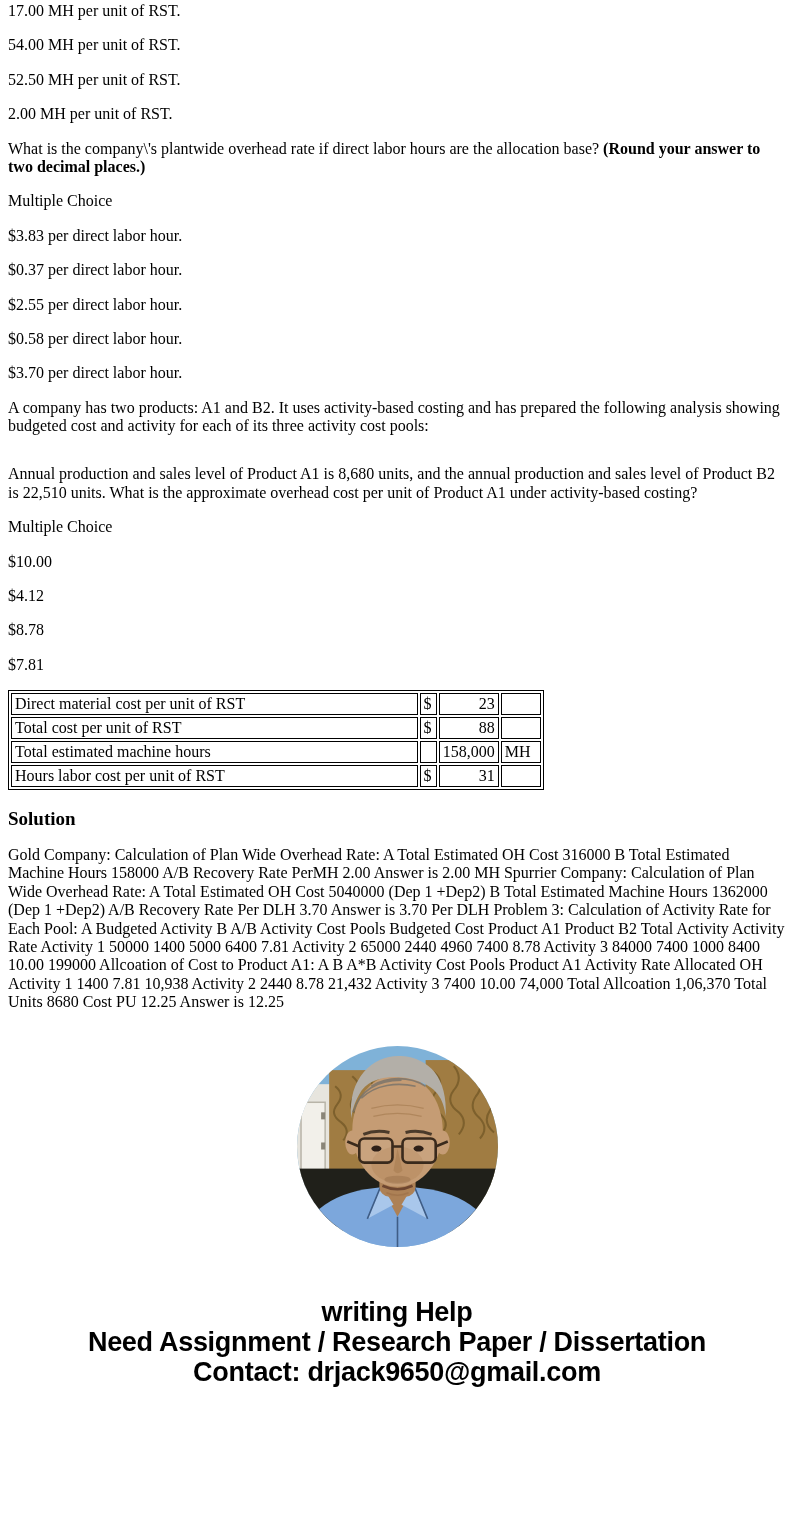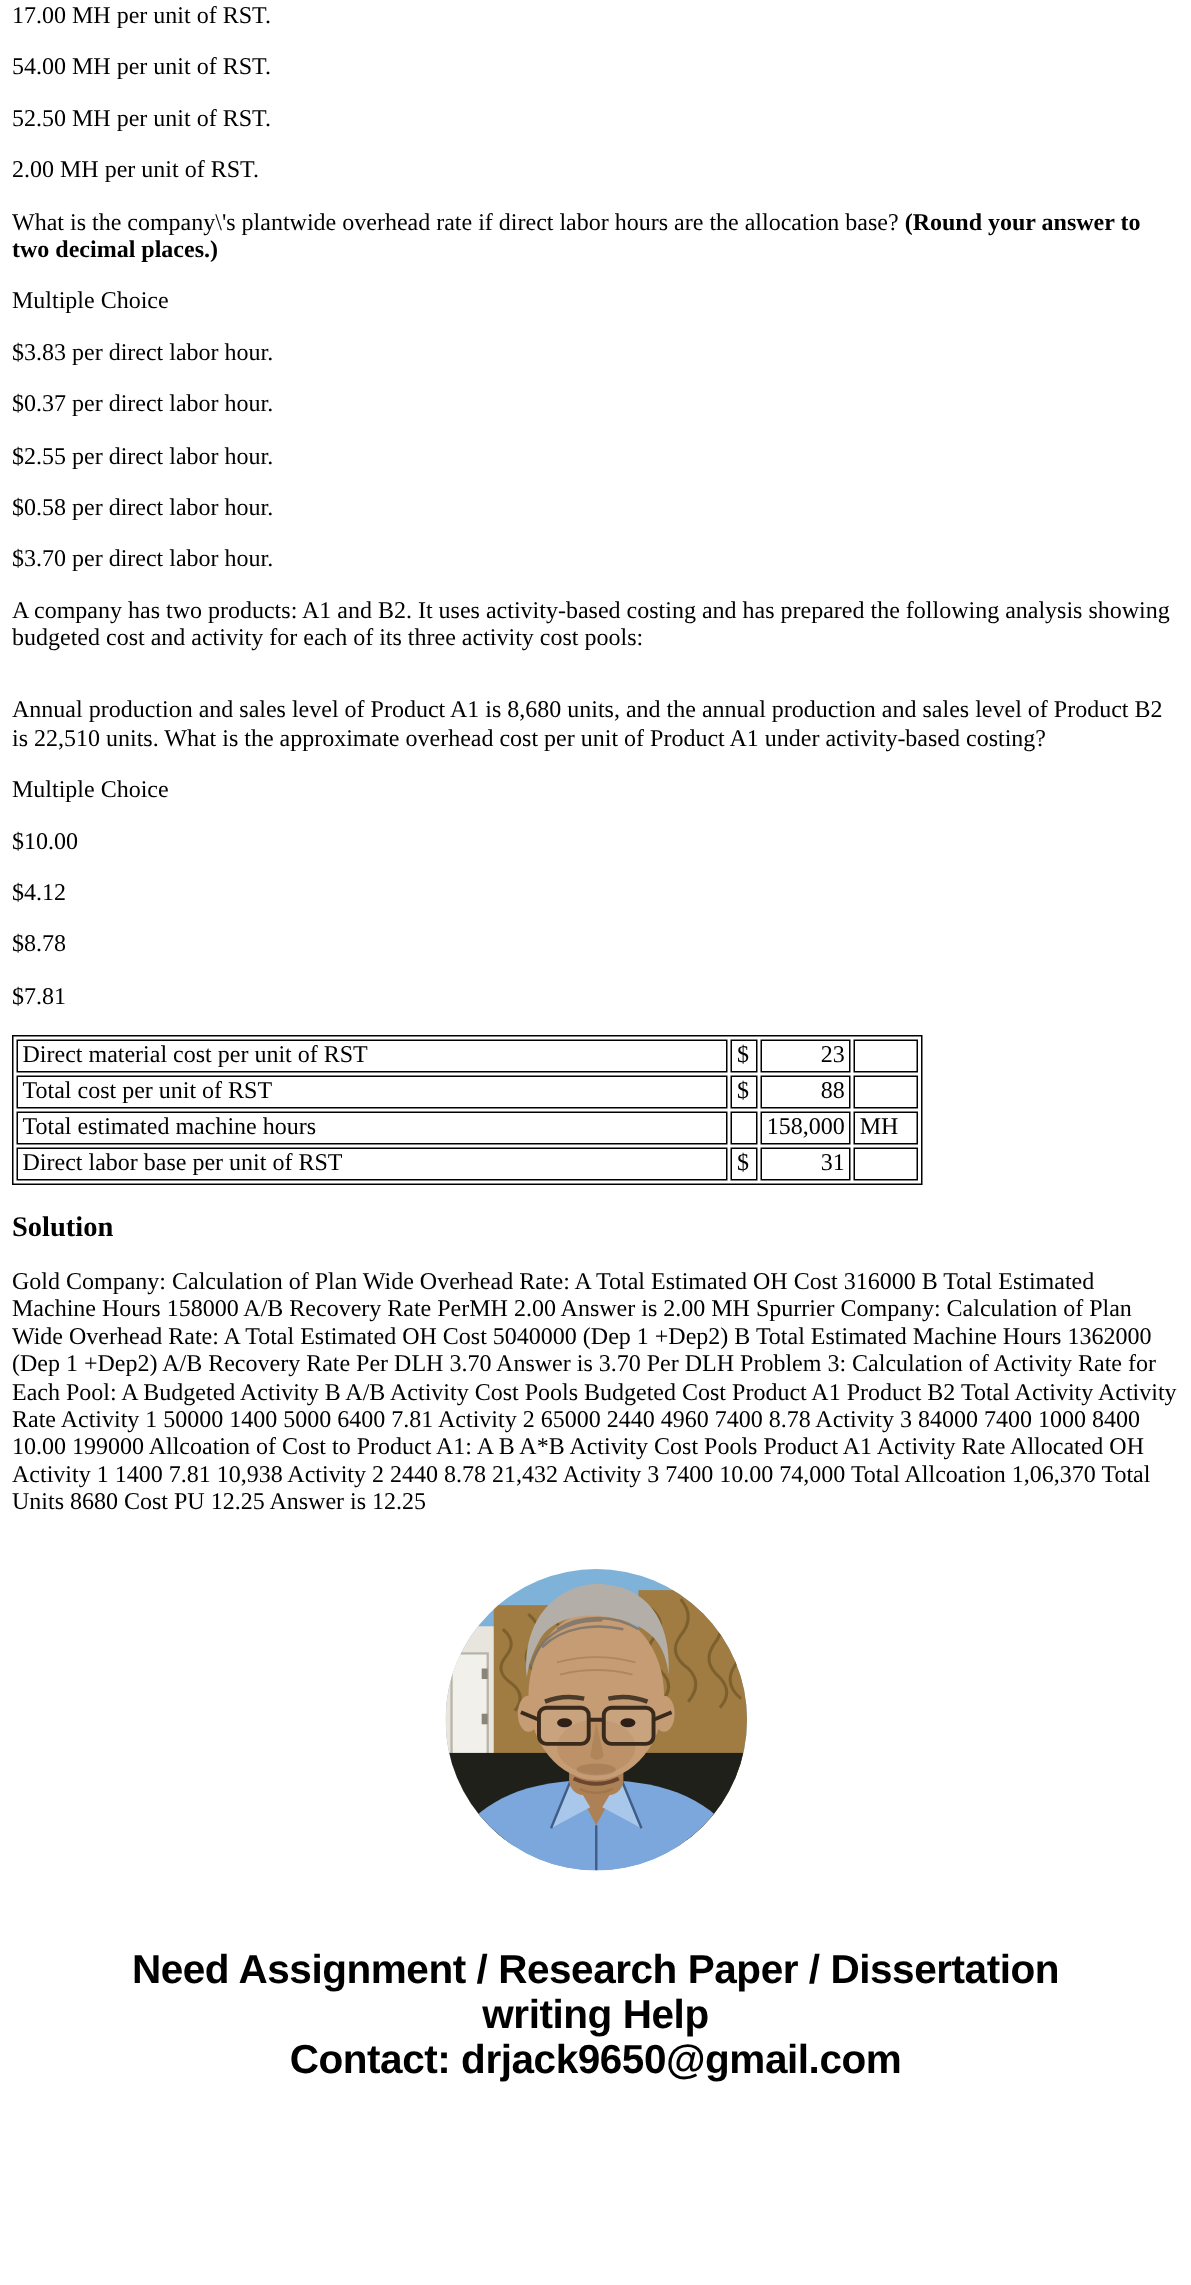--- a/index.html
+++ b/index.html
@@ -13,21 +13,21 @@
   }
   p { margin: 16px 0; }
   p.first { margin-top: 2px; }
   p.gap-after { padding-bottom: 14px; }
   strong { font-weight: bold; }
 
   table.data {
     border-collapse: separate;
     border-spacing: 2px;
     border: 1px solid #000;
-    width: 607px;
+    width: 536px;
     margin: 0;
   }
   table.data td {
     border: 1px solid #000;
     padding: 0 3px;
     height: 20px;
     vertical-align: middle;
     white-space: nowrap;
   }
   td.c-label { width: 497px; }
@@ -105,21 +105,21 @@
         <td class="c-val">88</td>
         <td class="c-unit"></td>
       </tr>
       <tr>
         <td class="c-label">Total estimated machine hours</td>
         <td class="c-cur"></td>
         <td class="c-val">158,000</td>
         <td class="c-unit">MH</td>
       </tr>
       <tr>
-        <td class="c-label">Direct labor base per unit of RST</td>
+        <td class="c-label">Hours labor cost per unit of RST</td>
         <td class="c-cur">$</td>
         <td class="c-val">31</td>
         <td class="c-unit"></td>
       </tr>
     </tbody>
   </table>
 
   <h3 class="solution-heading">Solution</h3>
 
   <p>Gold Company: Calculation of Plan Wide Overhead Rate: A Total Estimated OH Cost 316000 B Total Estimated Machine Hours 158000 A/B Recovery Rate PerMH 2.00 Answer is 2.00 MH Spurrier Company: Calculation of Plan Wide Overhead Rate: A Total Estimated OH Cost 5040000 (Dep 1 +Dep2) B Total Estimated Machine Hours 1362000 (Dep 1 +Dep2) A/B Recovery Rate Per DLH 3.70 Answer is 3.70 Per DLH Problem 3: Calculation of Activity Rate for Each Pool: A Budgeted Activity B A/B Activity Cost Pools Budgeted Cost Product A1 Product B2 Total Activity Activity Rate Activity 1 50000 1400 5000 6400 7.81 Activity 2 65000 2440 4960 7400 8.78 Activity 3 84000 7400 1000 8400 10.00 199000 Allcoation of Cost to Product A1: A B A*B Activity Cost Pools Product A1 Activity Rate Allocated OH Activity 1 1400 7.81 10,938 Activity 2 2440 8.78 21,432 Activity 3 7400 10.00 74,000 Total Allcoation 1,06,370 Total Units 8680 Cost PU 12.25 Answer is 12.25</p>
@@ -189,18 +189,18 @@
 
         <ellipse cx="100" cy="133" rx="13" ry="4" fill="#8a6240" opacity="0.35"></ellipse>
 
         <path d="M85,139 q15,7 30,0" fill="none" stroke="#6e4630" stroke-width="2.6"></path>
         <path d="M89,146 q11,5 22,0" fill="none" stroke="#9c7049" stroke-width="1.5" opacity="0.7"></path>
       </g>
     </svg>
   </div>
 
   <div class="footer">
+    <div>writing Help</div>
     <div>Need Assignment / Research Paper / Dissertation</div>
-    <div>writing Help</div>
     <div>Contact: drjack9650@gmail.com</div>
   </div>
 
 </main>
 
 </body></html>

